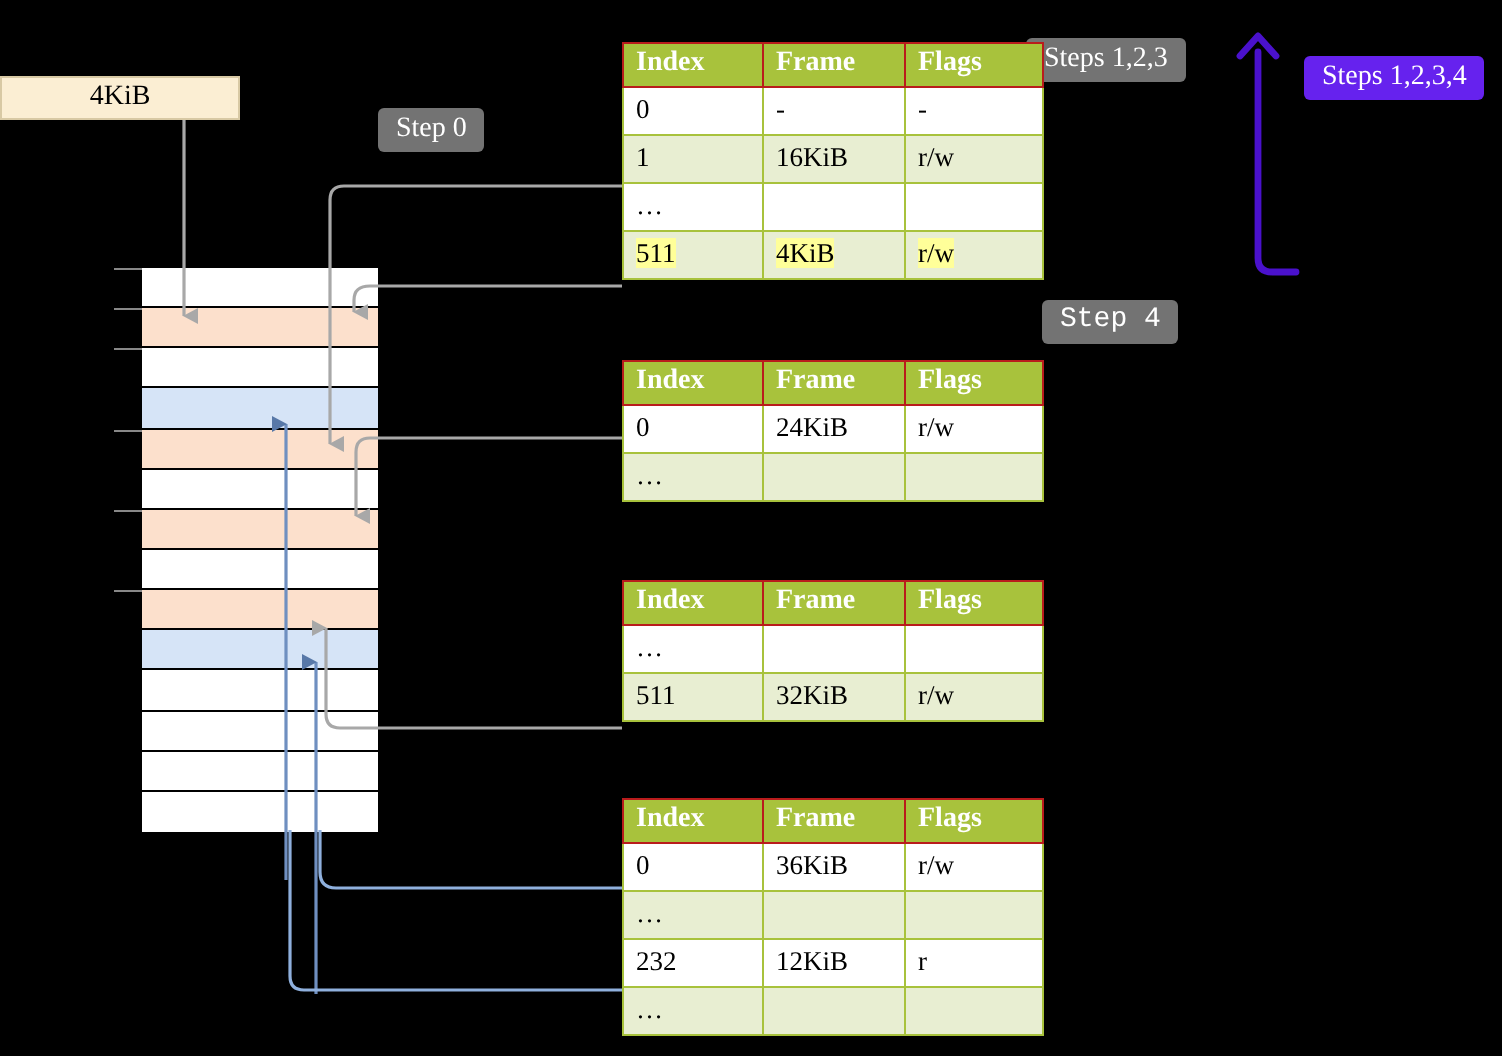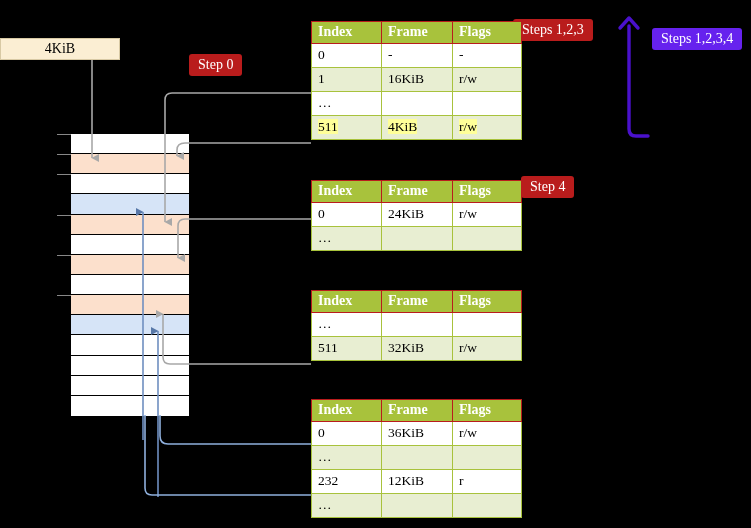--- a/index.html
+++ b/index.html
@@ -20,21 +20,21 @@
   .badge {
     position: absolute;
     color: #ffffff;
     font-family: "Liberation Serif", serif;
     font-size: 14px;
     line-height: 17px;
     padding: 2px 9px 3px 9px;
     border-radius: 3px;
     white-space: nowrap;
   }
-  .badge-red   { background: #b91c1c; text-align: right; }
+  .badge-red   { background: #737373; text-align: right; }
   .badge-blue  { background: #6622ee; }
 
   
   .cream-box {
     position: absolute;
     background: #fbeed3;
     border: 1px solid #d8c9a4;
     box-sizing: border-box;
     text-align: center;
     font-family: "Liberation Serif", serif;
@@ -128,21 +128,21 @@
   </div>
 
   <div class="badge badge-red" style="left:513px; top:19px;">
     <span>Steps 1,2,3</span>
   </div>
 
   <div class="badge badge-blue" style="left:652px; top:28px;">
     <span>Steps 1,2,3,4</span>
   </div>
 
-  <div class="badge badge-red" style="left:521px; top:176px;">
+  <div class="badge badge-red" style="left:521px; top:150px;font-family:Liberation Mono, monospace;">
     <span>Step 4</span>
   </div>
 
   <div id="memgrid">
       <div class="memrow" style="top: 0px; height: 20.1429px; background: rgb(255, 255, 255);">
         <div class="tick" style="top: 0px;"></div>
       </div>
       <div class="memrow" style="top: 20.1429px; height: 20.1429px; background: rgb(252, 224, 204);">
         <div class="tick" style="top: 0px;"></div>
       </div>

